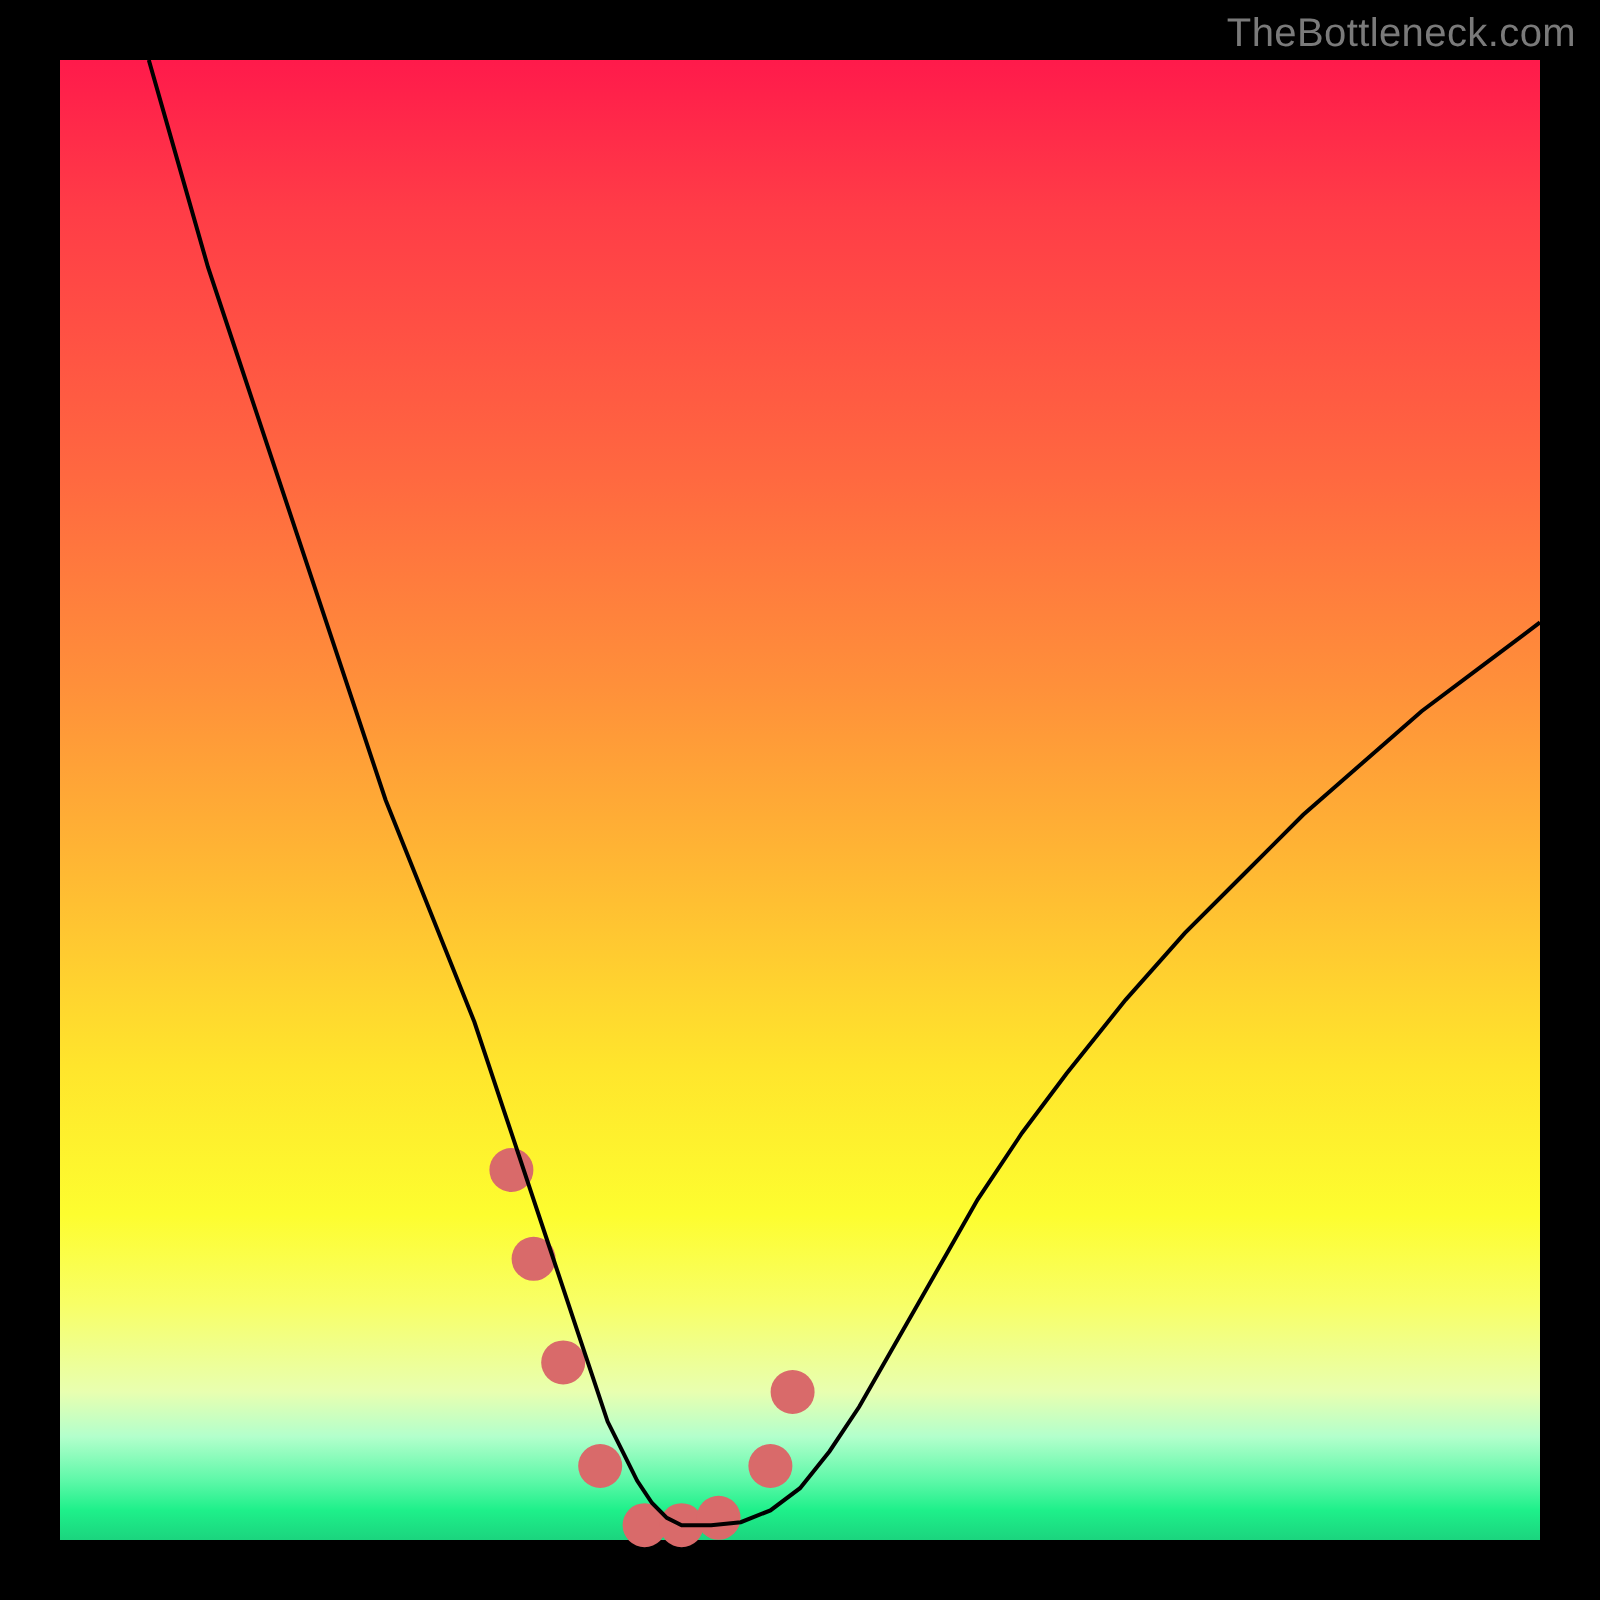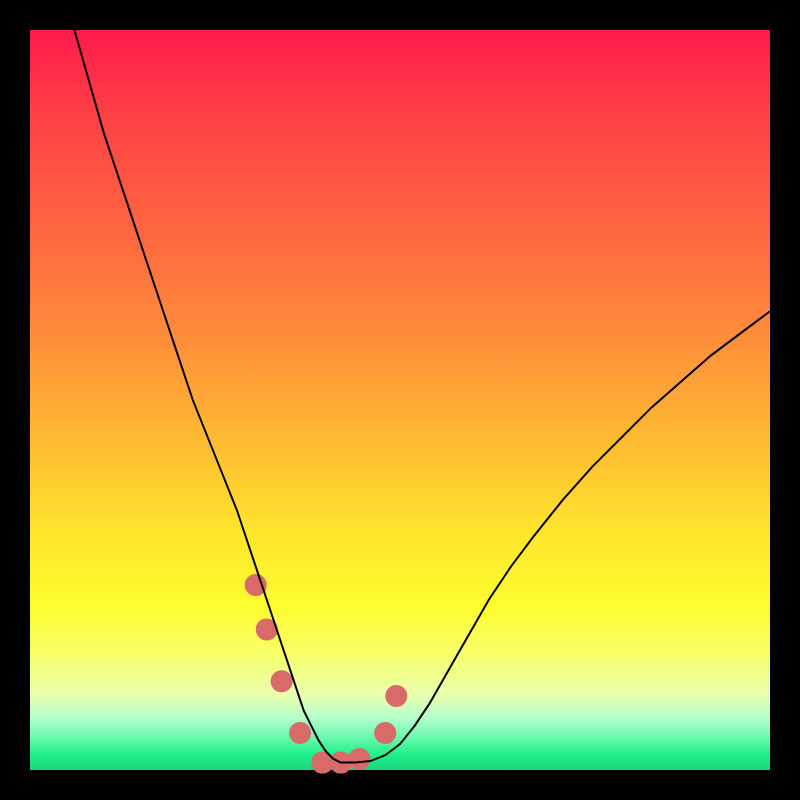--- a/index.html
+++ b/index.html
@@ -59,20 +59,21 @@
     top: 0;
     width: 740px;
     height: 740px;
     overflow: visible;
   }
 </style>
 </head>
 <body>
 
 <div class="frame">
+  <div class="watermark">TheBottleneck.com</div>
 
   <div class="plot-area">
     <svg class="curve" viewBox="0 0 740 740" preserveAspectRatio="none">
       <g id="markers-g">
           <rect x="214.7" y="544.0" width="22.0" height="22.0" rx="11.0" fill="#d96a6a"></rect>
           <rect x="225.8" y="588.4" width="22.0" height="22.0" rx="11.0" fill="#d96a6a"></rect>
           <rect x="240.6" y="640.2" width="22.0" height="22.0" rx="11.0" fill="#d96a6a"></rect>
           <rect x="259.1" y="692.0" width="22.0" height="22.0" rx="11.0" fill="#d96a6a"></rect>
           <rect x="281.3" y="721.6" width="22.0" height="22.0" rx="11.0" fill="#d96a6a"></rect>
           <rect x="299.8" y="721.6" width="22.0" height="22.0" rx="11.0" fill="#d96a6a"></rect>

